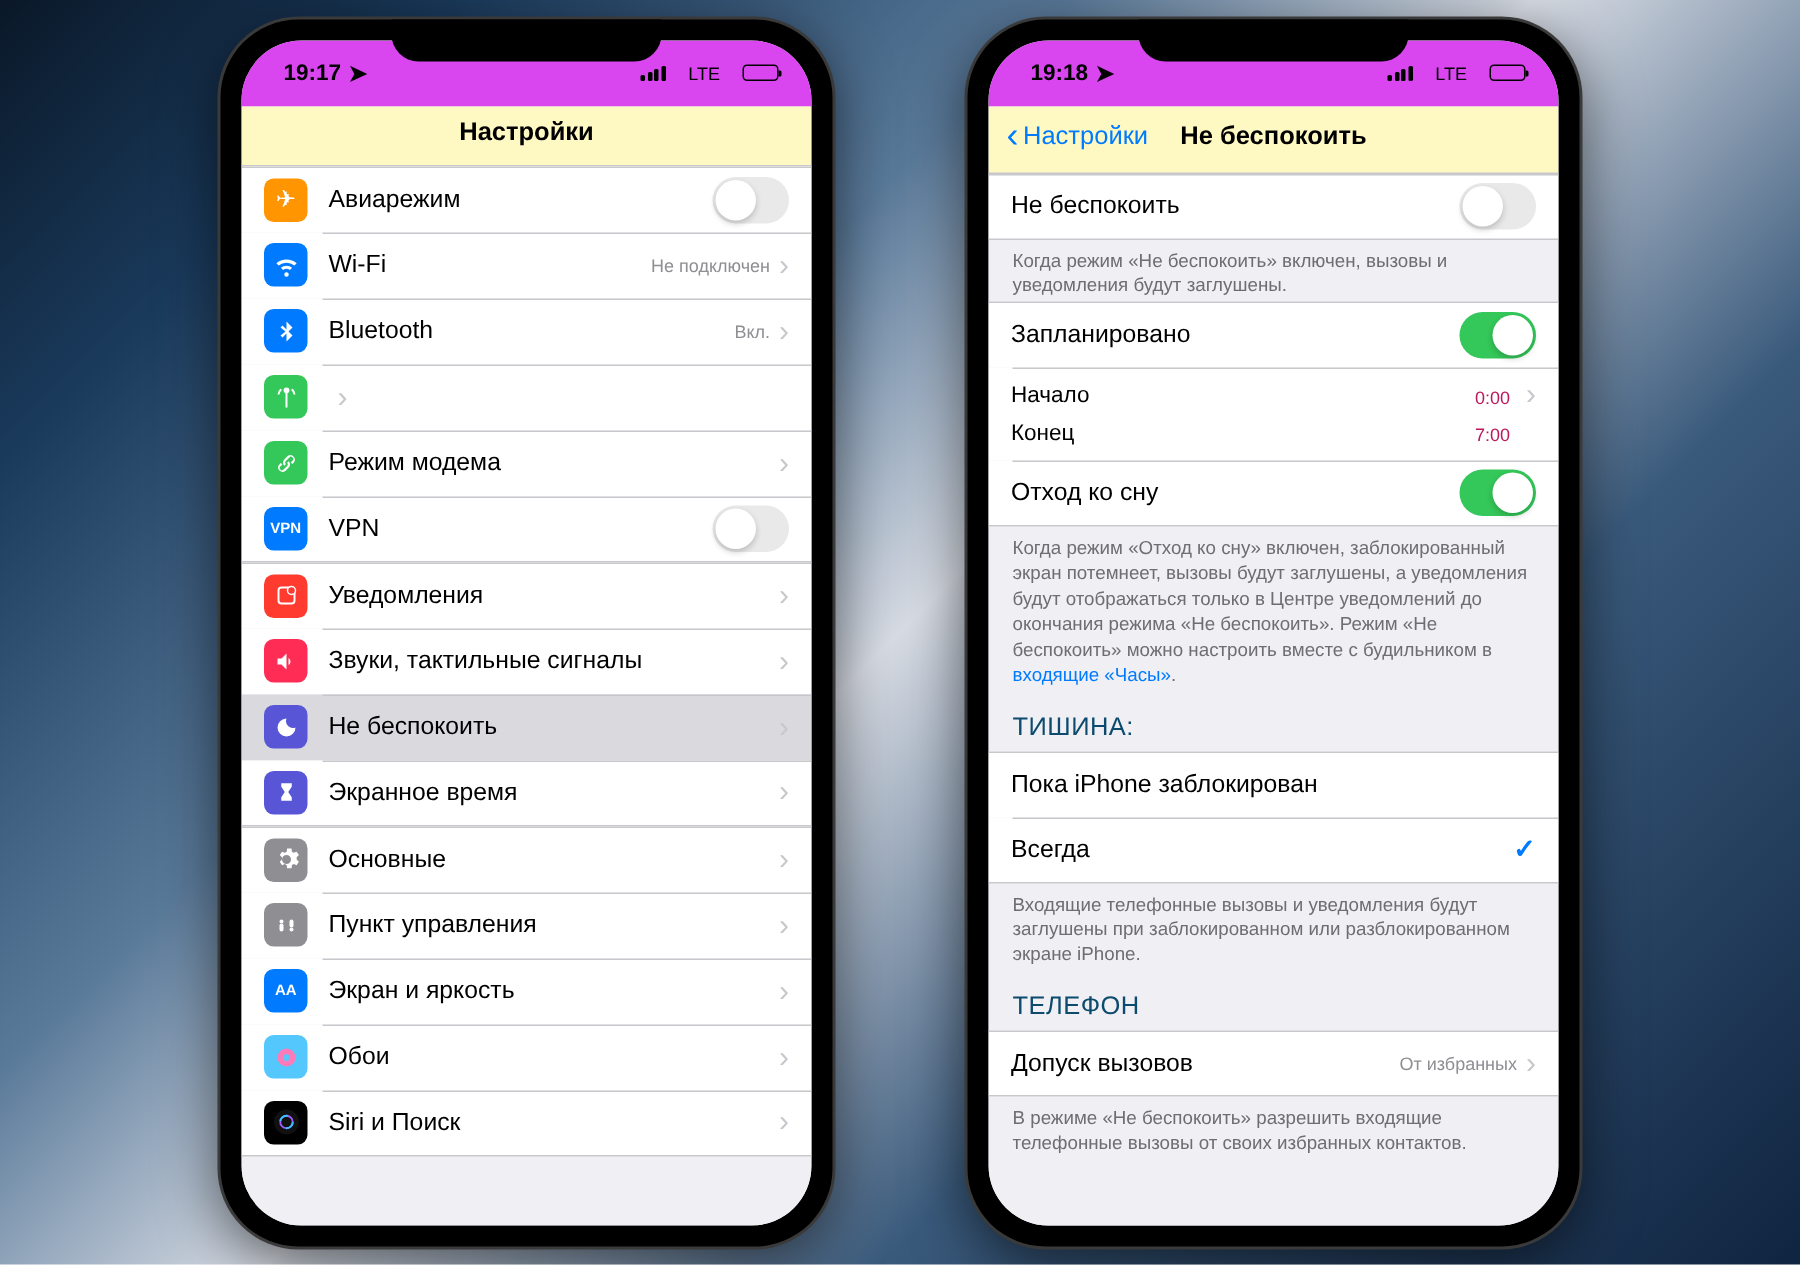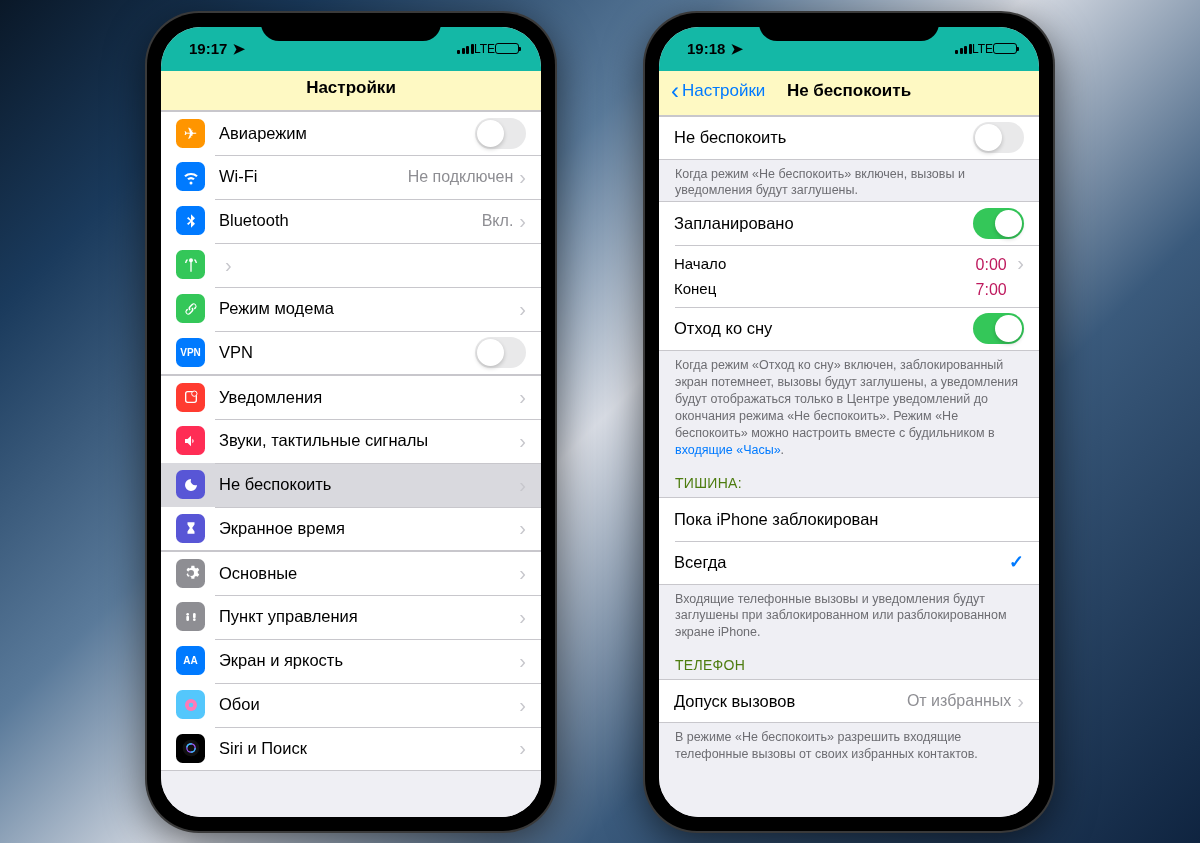--- a/index.html
+++ b/index.html
@@ -44,24 +44,24 @@
     z-index: 10;
   }
   .status-bar {
     height: 44px;
     display: flex;
     justify-content: space-between;
     align-items: center;
     padding: 0 22px 0 28px;
     font-size: 15px;
     font-weight: 600;
-    background: #14b8a6;
+    background: #d946ef;
   }
   .status-left { display:flex; align-items:center; gap:5px; }
-  .status-right { display: flex; align-items: center; gap: 0; font-size: 12px; }
+  .status-right { display: flex; align-items: center; gap: 15px; font-size: 12px; }
   .signal { display: inline-flex; gap: 1.5px; align-items: flex-end; }
   .signal span { width: 3px; background: #000; border-radius: 1px; }
   .signal span:nth-child(1){height:4px}.signal span:nth-child(2){height:6px}.signal span:nth-child(3){height:8px}.signal span:nth-child(4){height:10px}
   .battery { width: 24px; height: 11px; border: 1px solid #000; border-radius: 3px; position: relative; }
   .battery::after { content:''; position:absolute; right:-3px; top:3px; width:2px; height:4px; background:#000; border-radius:0 1px 1px 0; }
   .battery-fill { width: 30%; height: 100%; background:#000; border-radius:1px; }
 
   .nav-bar {
     background: #fef9c3;
     border-bottom: 1px solid #c8c7cc;
@@ -114,21 +114,21 @@
   .icon {
     width: 29px; height: 29px;
     border-radius: 6.5px;
     margin-right: 14px;
     display:flex;align-items:center;justify-content:center;
     flex-shrink:0;
     color:#fff;
     font-size:16px;
   }
   .label { flex: 1; color:#000; }
-  .value { color: #8e8e93; font-size: 16px; }
+  .value { color: #8e8e93; font-size: 12px; }
   .value.link { color: #be185d; }
   .chevron { color: #c7c7cc; margin-left: 6px; font-size: 20px; font-weight:300; line-height:1; }
   .check { color:#007aff; font-size:18px; font-weight:600; }
 
   .switch {
     width: 51px; height: 31px;
     background: #e9e9ea;
     border-radius: 16px;
     position: relative;
   }
@@ -145,22 +145,22 @@
   .switch.on .switch-knob { left: 22px; }
 
   .footer-text {
     padding: 6px 16px 2px;
     font-size: 12.5px;
     color: #6d6d72;
     line-height: 1.35;
   }
   .header-text {
     padding: 14px 16px 6px;
-    font-size: 14px;
-    color: #4d7c0f;
+    font-size: 17px;
+    color: #0c4a6e;
     text-transform: uppercase;
     letter-spacing: 0.3px;
   }
   .footer-text a { color: #007aff; text-decoration:none; }
   .time-row { display:flex; justify-content:space-between; width:100%; align-items:center; }
   .two-line { flex-direction:column; align-items:stretch; padding:6px 15px; }
   .two-line .time-row { padding: 2px 0; }
   .two-line .time-row .label{ font-size:15px; }
   .loc-arrow { display:inline-block; transform:rotate(0deg); }
 </style>

